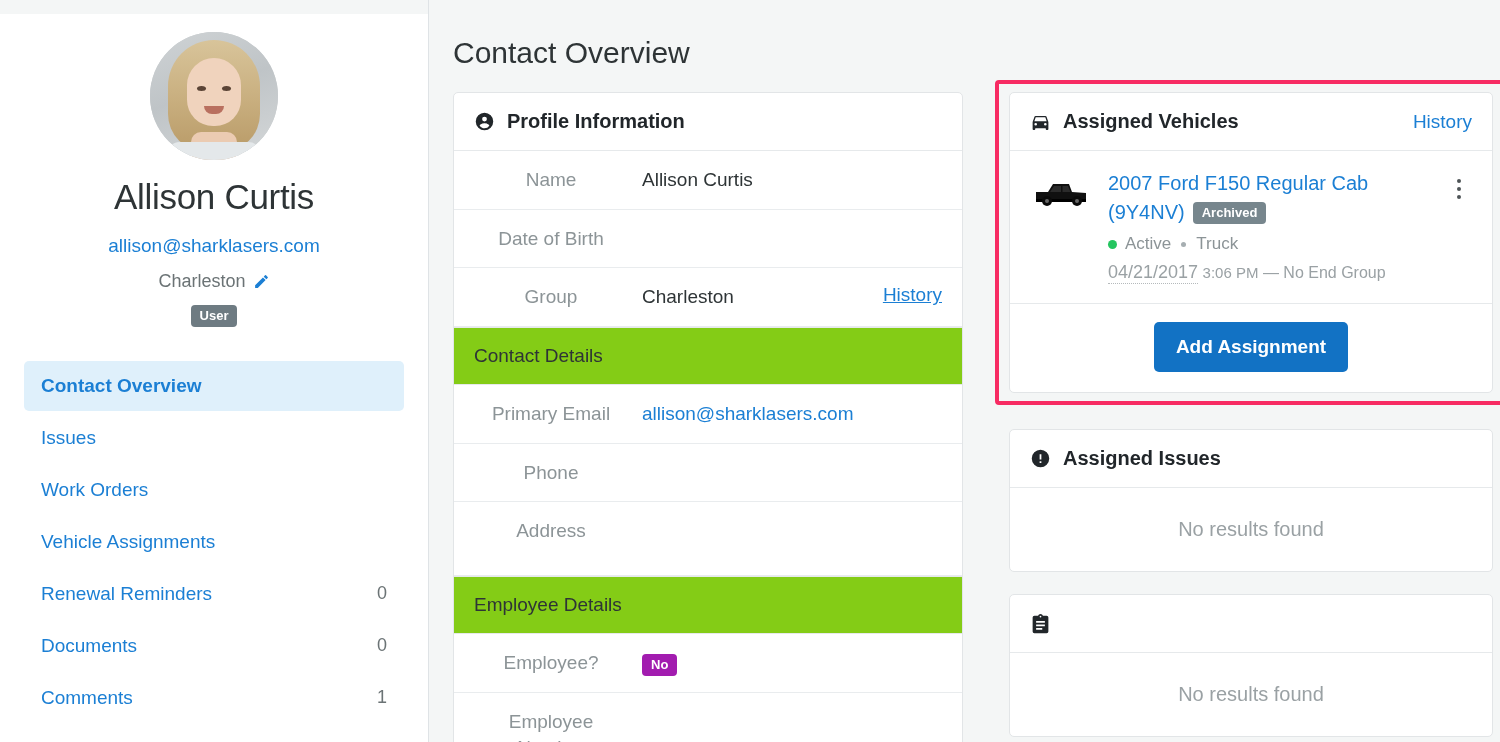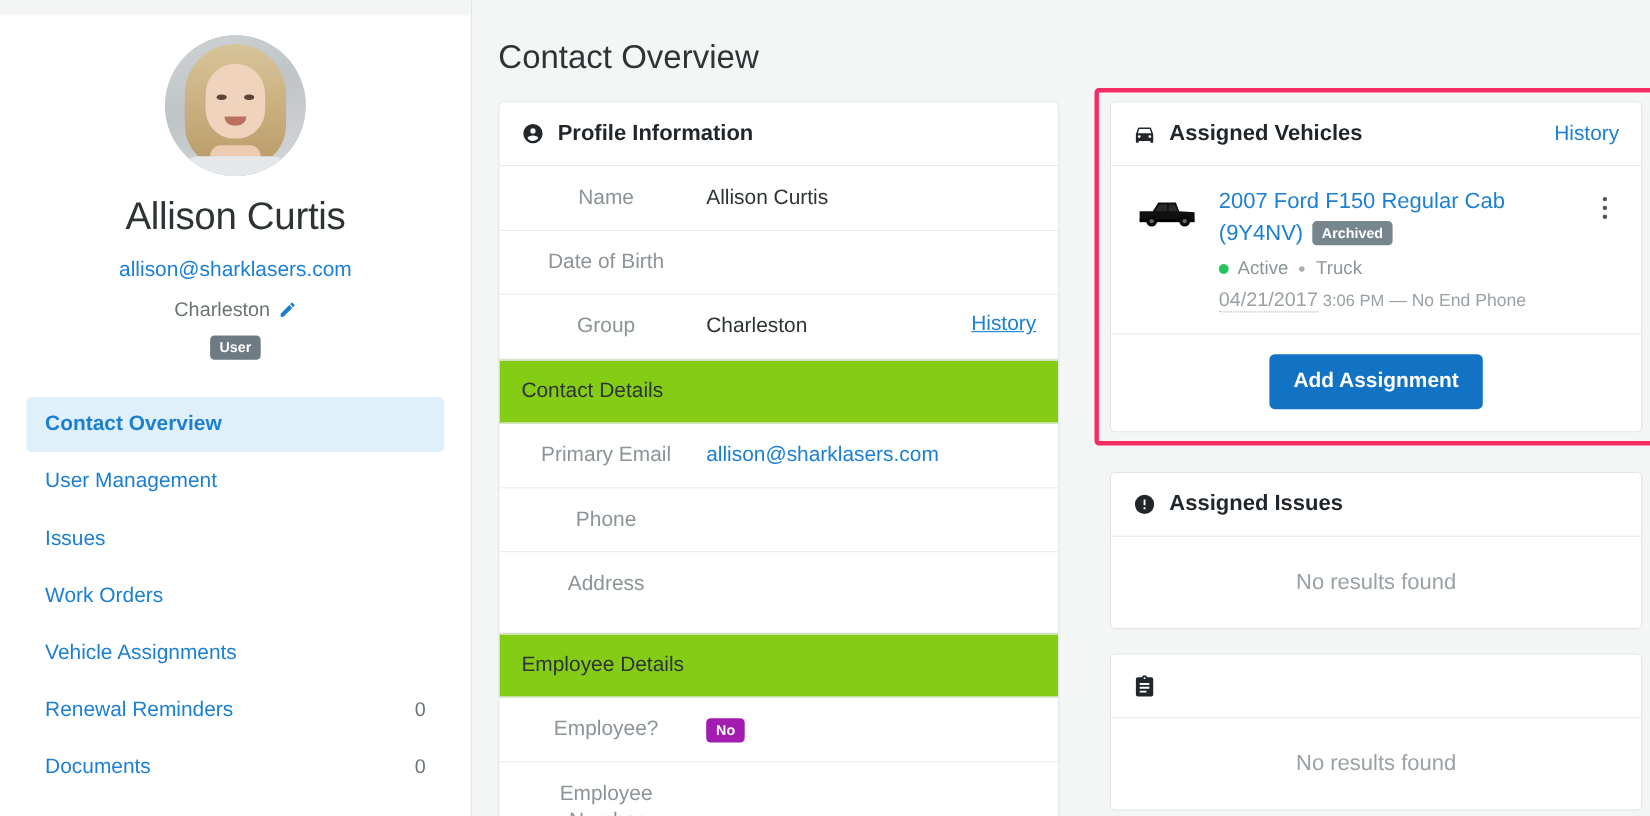--- a/index.html
+++ b/index.html
@@ -221,24 +221,20 @@
       </div>
 
       <div class="profile-role">
         <span class="badge badge-darkgray">User</span>
       </div>
     </div>
 
     <nav id="sidenav">
       <a class="nav-item active" href="#">
         <span>Contact Overview</span>
-        <span class="nav-count"></span>
-      </a>
-      <a class="nav-item" href="#">
-        <span>User Management</span>
         <span class="nav-count"></span>
       </a>
       <a class="nav-item" href="#">
         <span>Issues</span>
         <span class="nav-count"></span>
       </a>
       <a class="nav-item" href="#">
         <span>Work Orders</span>
         <span class="nav-count"></span>
       </a>
@@ -370,21 +366,21 @@
                   <span class="dot-green"></span>
                   <span>Active</span>
                   <span class="dot-sep"></span>
                   <span>Truck</span>
                 </div>
 
                 <div class="veh-dates">
                   <span class="date">04/21/2017</span>
                   <span class="tm">3:06 PM</span>
                   <span>—</span>
-                  <span>No End Phone</span>
+                  <span>No End Group</span>
                 </div>
               </div>
 
               <div class="kebab">
                 <i></i>
                   <i></i>
                   <i></i>
               </div>
             </div>
 

